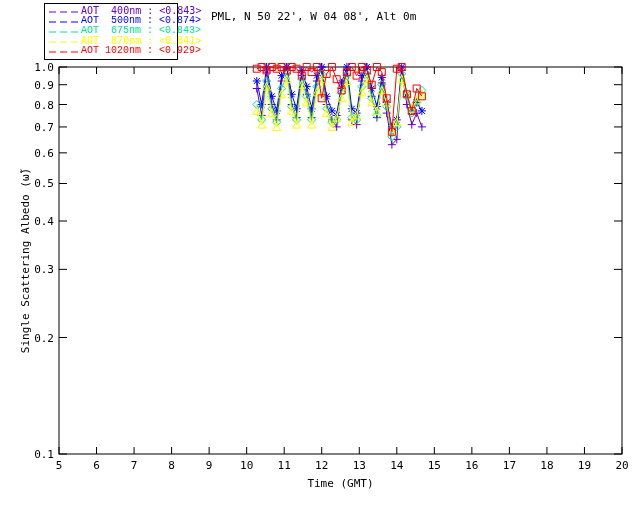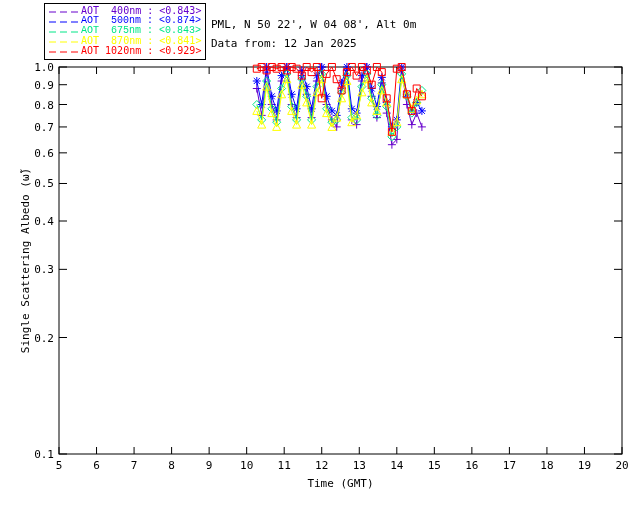--- a/index.html
+++ b/index.html
@@ -1,23 +1,23 @@
 <!DOCTYPE html>
 <html><head>
 <meta charset="utf-8">
 <style>
   html,body{margin:0;padding:0;background:#fff;}
   #screen{position:relative;width:640px;height:512px;background:#ffffff;overflow:hidden;
           font-family:"DejaVu Sans Mono","Liberation Mono",monospace;}
-  #legend-box{position:absolute;left:44px;top:3px;width:162px;border:1px solid #000;
+  #legend-box{position:absolute;left:44px;top:3px;width:134px;border:1px solid #000;
               background:#fff;padding:2px 3px 3px 3px;box-sizing:border-box;}
   .legend-row{display:flex;align-items:center;height:10px;line-height:10px;}
   .legend-dash{flex:0 0 33px;height:9px;}
   .legend-label{font-size:10px;white-space:pre;letter-spacing:0px;}
-  #header{position:absolute;left:211px;top:15px;color:#000;}
+  #header{position:absolute;left:211px;top:7px;color:#000;}
   #header .hline{font-size:11px;line-height:19px;white-space:pre;}
   #chart-wrap{position:absolute;left:0;top:0;}
   svg text{font-family:"DejaVu Sans Mono","Liberation Mono",monospace;}
 </style>
 </head>
 <body>
 
 <div id="screen">
 
   <div id="legend-box">
@@ -43,27 +43,26 @@
       <div class="legend-row">
         <svg width="33" height="9" class="legend-dash">
           <line x1="1" y1="5" x2="31" y2="5" stroke="#ffff00" stroke-width="1" stroke-dasharray="7,4"></line>
         </svg>
         <span class="legend-label" style="color: rgb(255, 255, 0);">AOT  870nm : &lt;0.841&gt;</span>
       </div>
       <div class="legend-row">
         <svg width="33" height="9" class="legend-dash">
           <line x1="1" y1="5" x2="31" y2="5" stroke="#ff0000" stroke-width="1" stroke-dasharray="7,4"></line>
         </svg>
-        <span class="legend-label" style="color: rgb(255, 0, 0);">AOT 1020nm : &lt;0.929&gt;</span>
+        <span class="legend-label" style="color: rgb(255, 0, 0); font-family: Liberation Mono, monospace;">AOT 1020nm : &lt;0.929&gt;</span>
       </div>
     </div>
 
   <div id="header">
     <div class="hline">PML, N 50 22', W 04 08', Alt 0m</div>
-    <div class="hline">Data from: 12 Jan 2025</div>
   </div>
 
   <div id="chart-wrap">
     <svg id="chart-svg" width="640" height="512" viewBox="0 0 640 512">
         <g>
           <rect x="59" y="67" width="563" height="387" fill="none" stroke="#000000" stroke-width="1"></rect>
         </g>
         <g>
           <line x1="59" y1="454" x2="59" y2="447" stroke="#000000"></line>
           <line x1="59" y1="67" x2="59" y2="74" stroke="#000000"></line>

